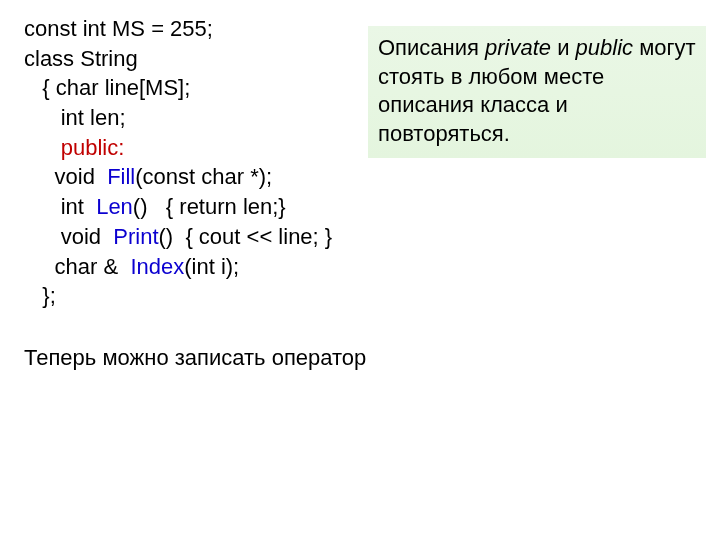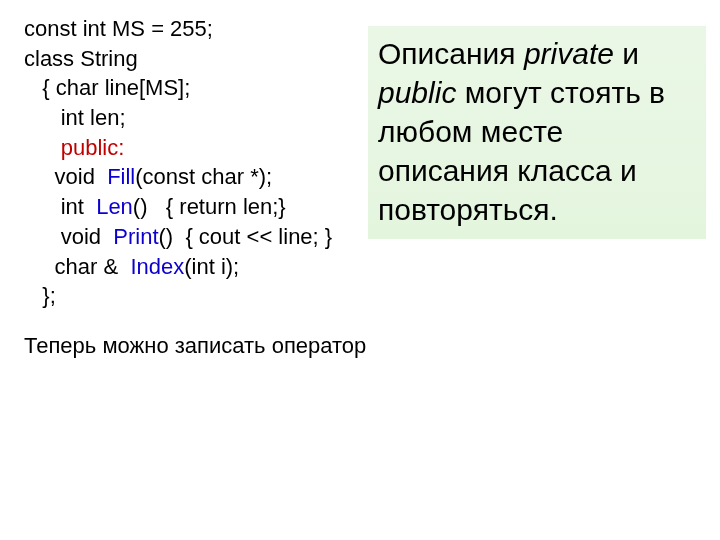--- a/index.html
+++ b/index.html
@@ -27,27 +27,27 @@
   .blue { color: #0b00d0; }
 
   .note {
     position: absolute;
     top: 26px;
     right: 14px;
     width: 338px;
     background: linear-gradient(to bottom, #eaf7e6, #e4f5de);
     padding: 8px 10px 10px 10px;
     box-sizing: border-box;
-    font-size: 30px;
+    font-size: 22px;
     line-height: 1.3;
   }
   .italic { font-style: italic; }
 
   .para {
-    margin-top: 20px;
+    margin-top: 32px;
     line-height: 1.4;
   }
 </style>
 </head>
 <body>
 
 <div class="slide">
 
   <div class="note">
     <span>Описания </span><span class="italic">private</span><span> и </span><span class="italic">public</span><span> могут стоять в любом месте описания класса и повторяться.</span>

